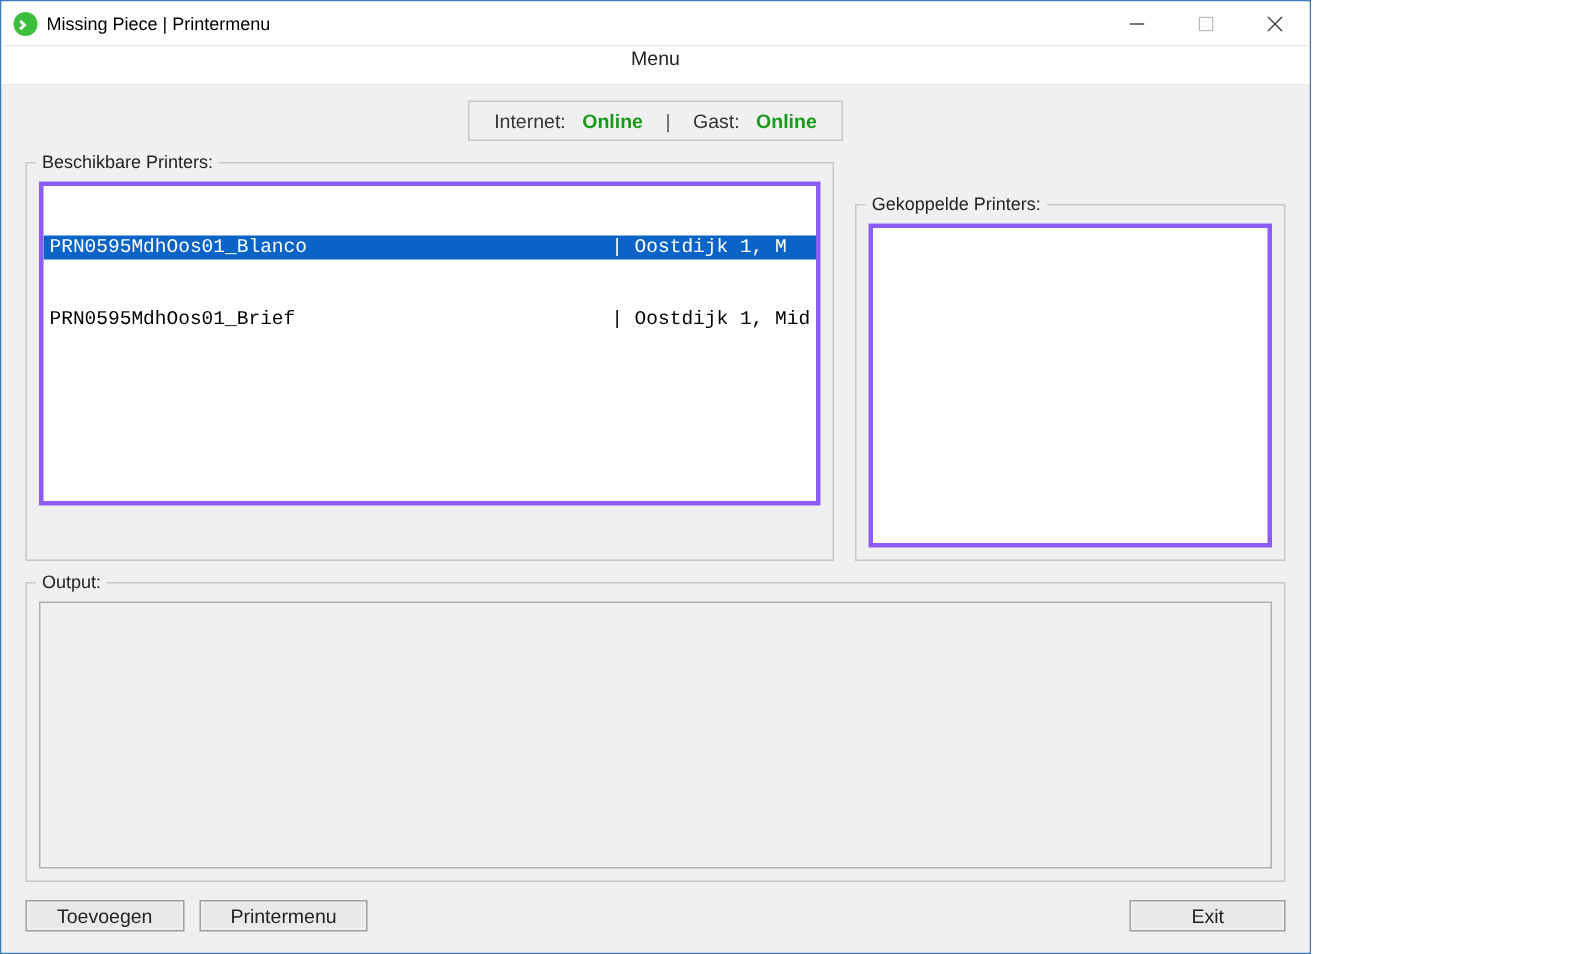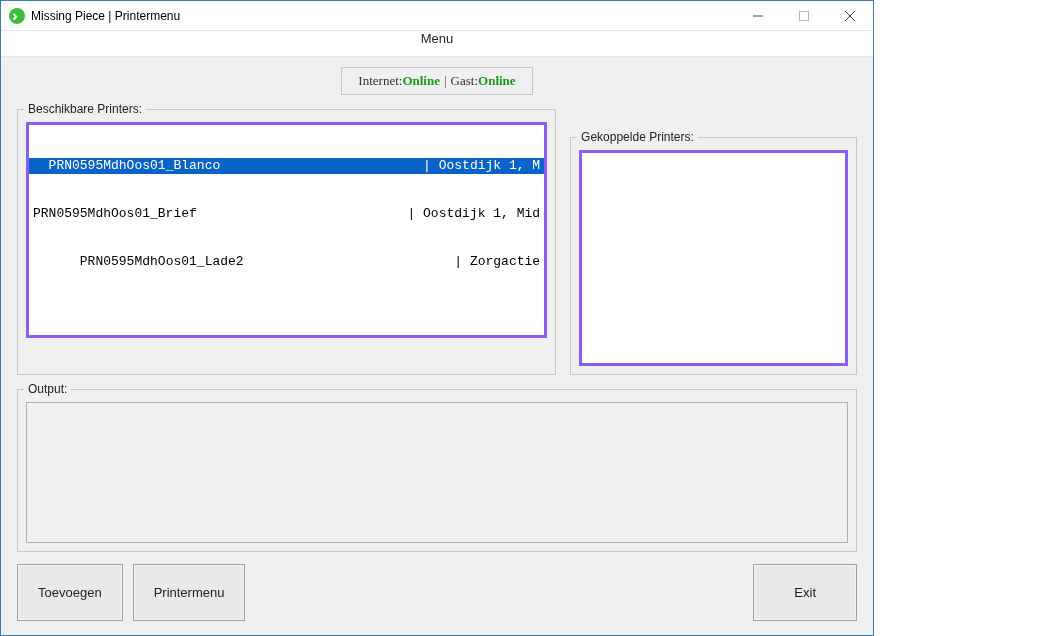--- a/index.html
+++ b/index.html
@@ -11,36 +11,36 @@
   .title { flex: 0 0 auto; font-size: 12px; color: #000; }
   .title-spacer { flex: 1; }
   .winbtns { display: flex; height: 100%; }
   .winbtn { width: 46px; height: 100%; display: flex; align-items: center; justify-content: center; color: #444; }
   .winbtn svg { display: block; }
   .winbtn.max { color: #bbb; }
   .menubar { height: 26px; display: flex; align-items: center; padding: 0 12px; gap: 22px; border-bottom: 1px solid #e8e8e8; background: #fff; flex-direction: column; }
   .menubar .mitem { font-size: 13px; color: #222; cursor: default; }
   .content { flex: 1; padding: 10px 16px 14px 16px; background: #f0f0f0; display: flex; flex-direction: column; }
   .statusbar { display: flex; justify-content: center; margin-bottom: 6px; }
-  .statusbox { border: 1px solid #c8c8c8; background: #f0f0f0; padding: 5px 16px; display: flex; align-items: flex-end; gap: 0; font-size: 13px; font-family: Liberation Serif, serif; }
+  .statusbox { border: 1px solid #c8c8c8; background: #f0f0f0; padding: 5px 16px; display: flex; align-items: flex-end; gap: 11px; font-size: 13px; }
   .statusbox .lbl { color: #333; }
   .statusbox .val { color: #1a9a1a; font-weight: 600; }
   .statusbox .sep { color: #555; margin: 0 4px; }
-  .panels { display: flex; gap: 14px; text-align: right; }
+  .panels { display: flex; gap: 14px; }
   .group { border: 1px solid #c8c8c8; background: #f0f0f0; position: relative; padding: 12px 8px 8px 8px; margin-top: 8px; }
   .group .gtitle { position: absolute; top: -8px; left: 6px; background: #f0f0f0; padding: 0 4px; font-size: 12px; color: #222; }
   .panel-left { flex: 1 1 50%; }
   .panel-right { flex: 1 1 50%; margin-top: 36px; }
   .listbox { background: #fff; border: 3px solid #8b5cf6; height: 216px; overflow: hidden; font-family: "Courier New", monospace; font-size: 13px; line-height: 16px; white-space: pre; padding: 1px 0; }
   .listbox .row { padding: 0 4px; cursor: default; color: #000; }
   .listbox .row.selected { background: #0a64c8; color: #fff; }
   .output-group { margin-top: 14px; flex: 1; display: flex; flex-direction: column; text-align: right; }
   .output-box { flex: 1; background: #f0f0f0; border: 1px solid #b0b0b0; min-height: 140px; }
   .buttons { display: flex; gap: 10px; margin-top: 12px; }
-  .btn { border: 1px solid #a0a0a0; background: #e9e9e9; padding: 20px 20px; font-size: 13px; color: #222; cursor: default; box-shadow: inset 0 0 0 1px rgba(255,255,255,0.4); }
+  .btn { border: 1px solid #a0a0a0; background: #e9e9e9; padding: 2px 20px; font-size: 13px; color: #222; cursor: default; box-shadow: inset 0 0 0 1px rgba(255,255,255,0.4); }
   .spacer { flex: 1; }
 </style>
 </head>
 <body>
 
 <div class="window">
 
   <div class="titlebar">
     <span class="icon">
       <svg width="10" height="10" viewBox="0 0 10 10">
@@ -85,21 +85,20 @@
         <span class="val">Online</span>
       </div>
     </div>
 
     <div class="panels">
       <div class="group panel-left">
         <span class="gtitle">Beschikbare Printers:</span>
         <div class="listbox">
           <div class="row selected">PRN0595MdhOos01_Blanco                          | Oostdijk 1, M</div>
           <div class="row">PRN0595MdhOos01_Brief                           | Oostdijk 1, Mid</div>
-          <div class="row">PRN0595MdhOos01_Lade2                           | Zorgactie</div>
           
           
           
           
           
           
           
         </div>
       </div>
       <div class="group panel-right">

